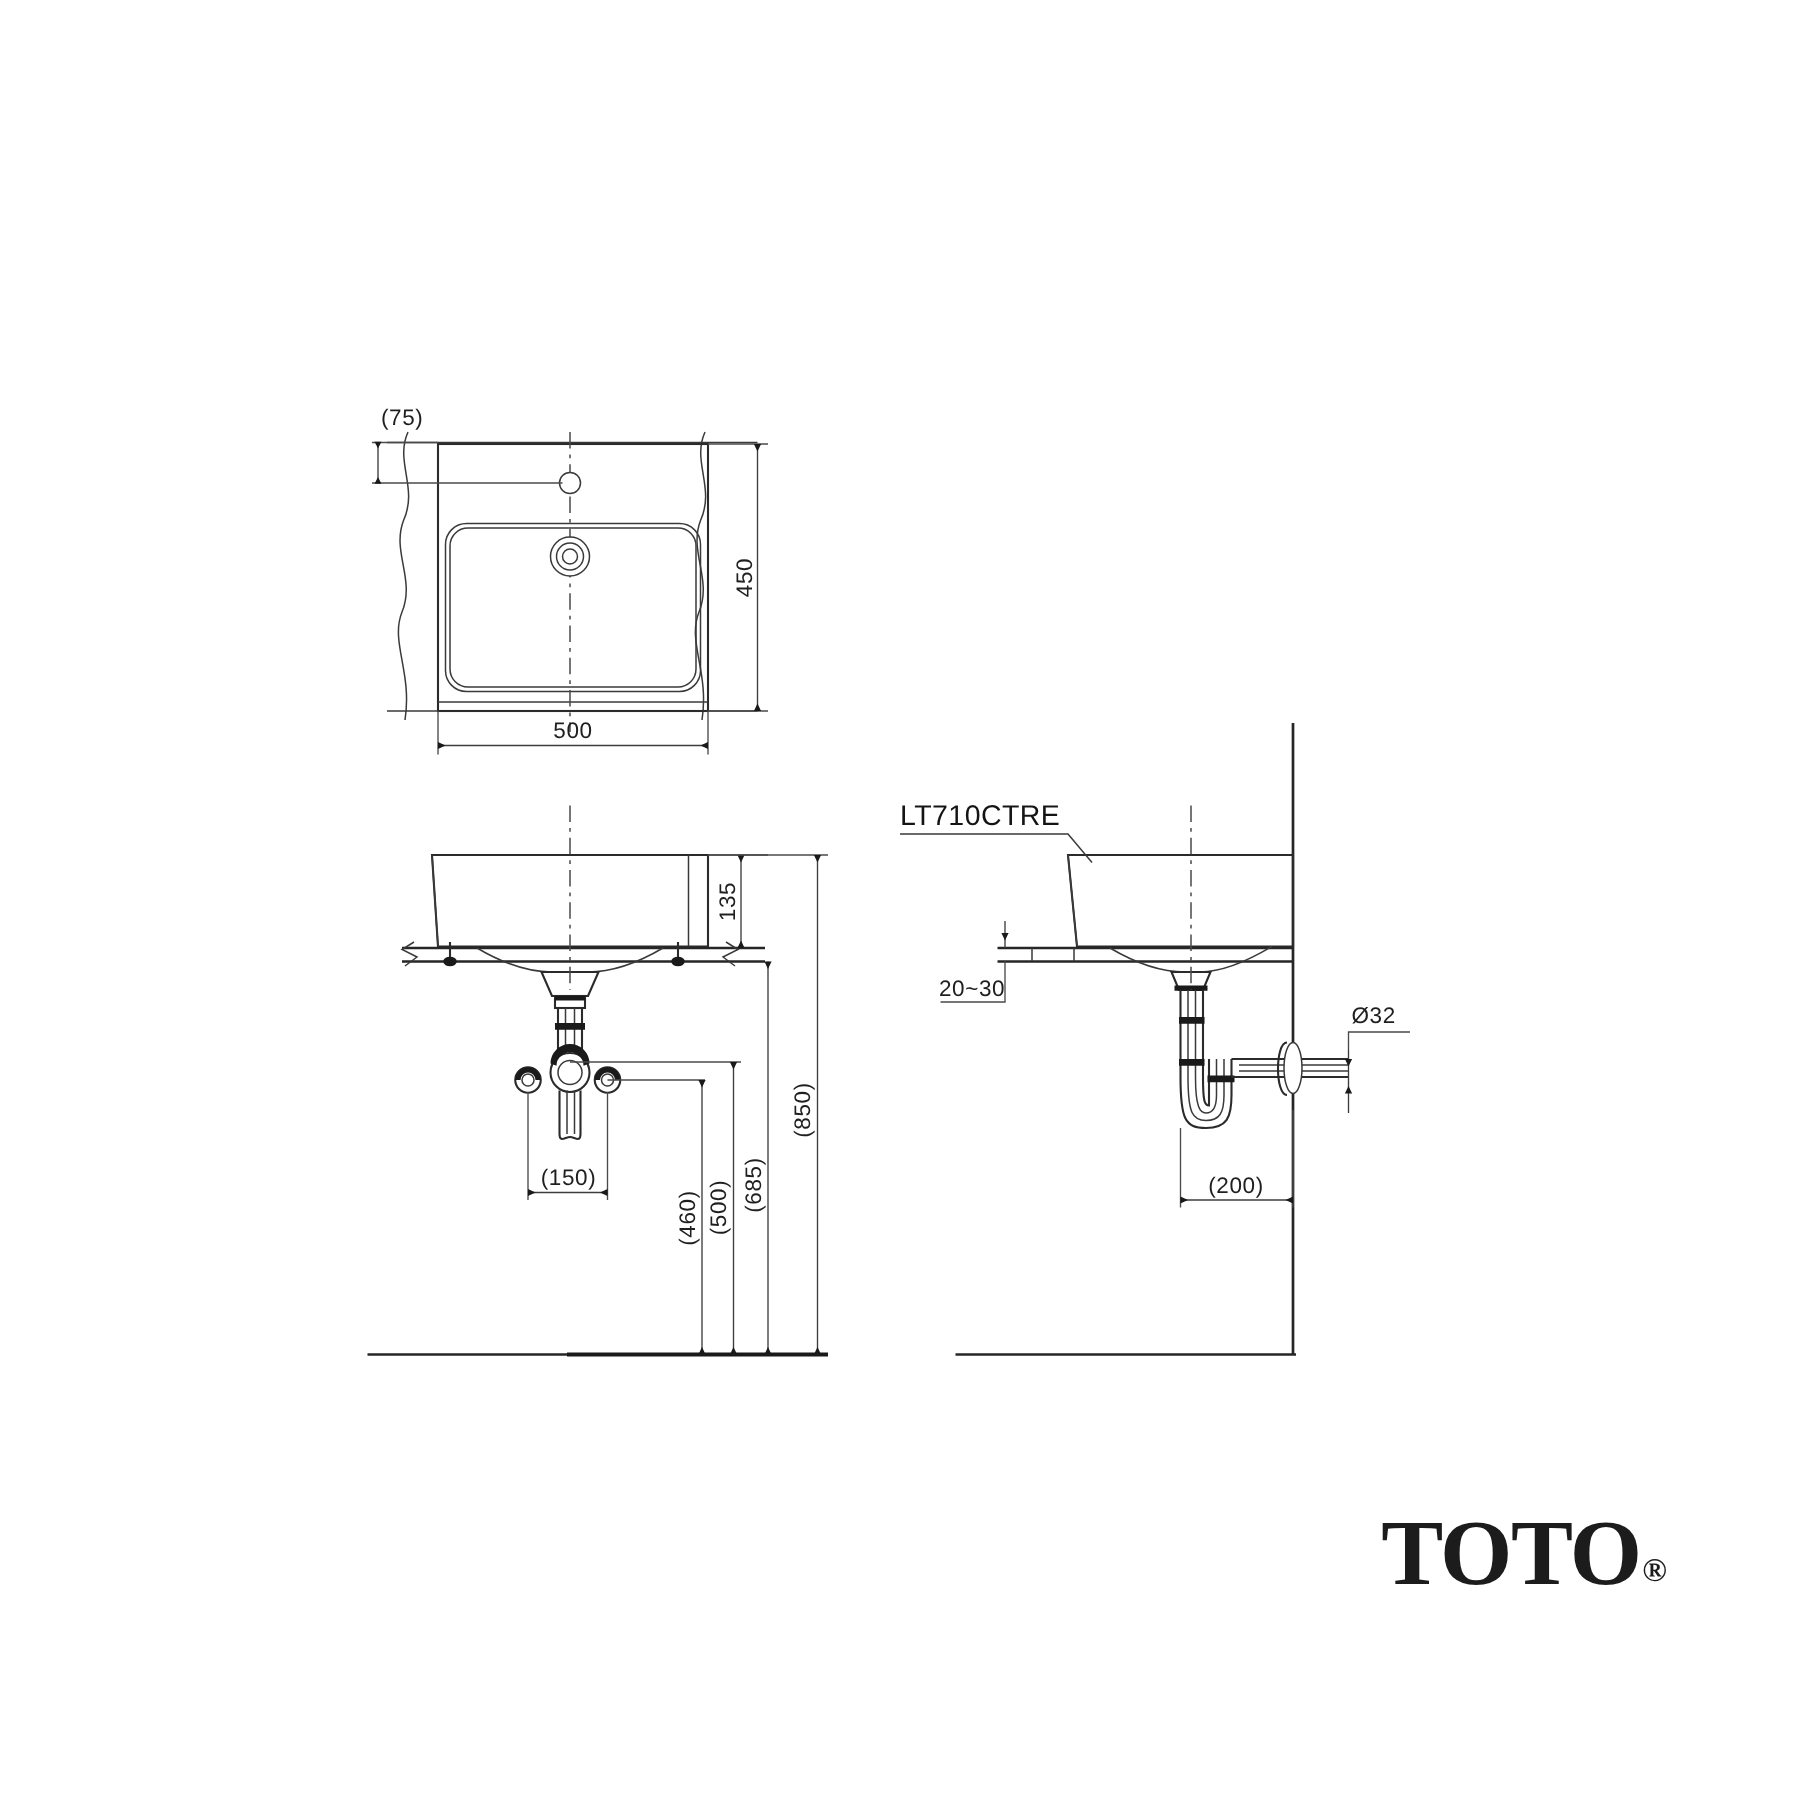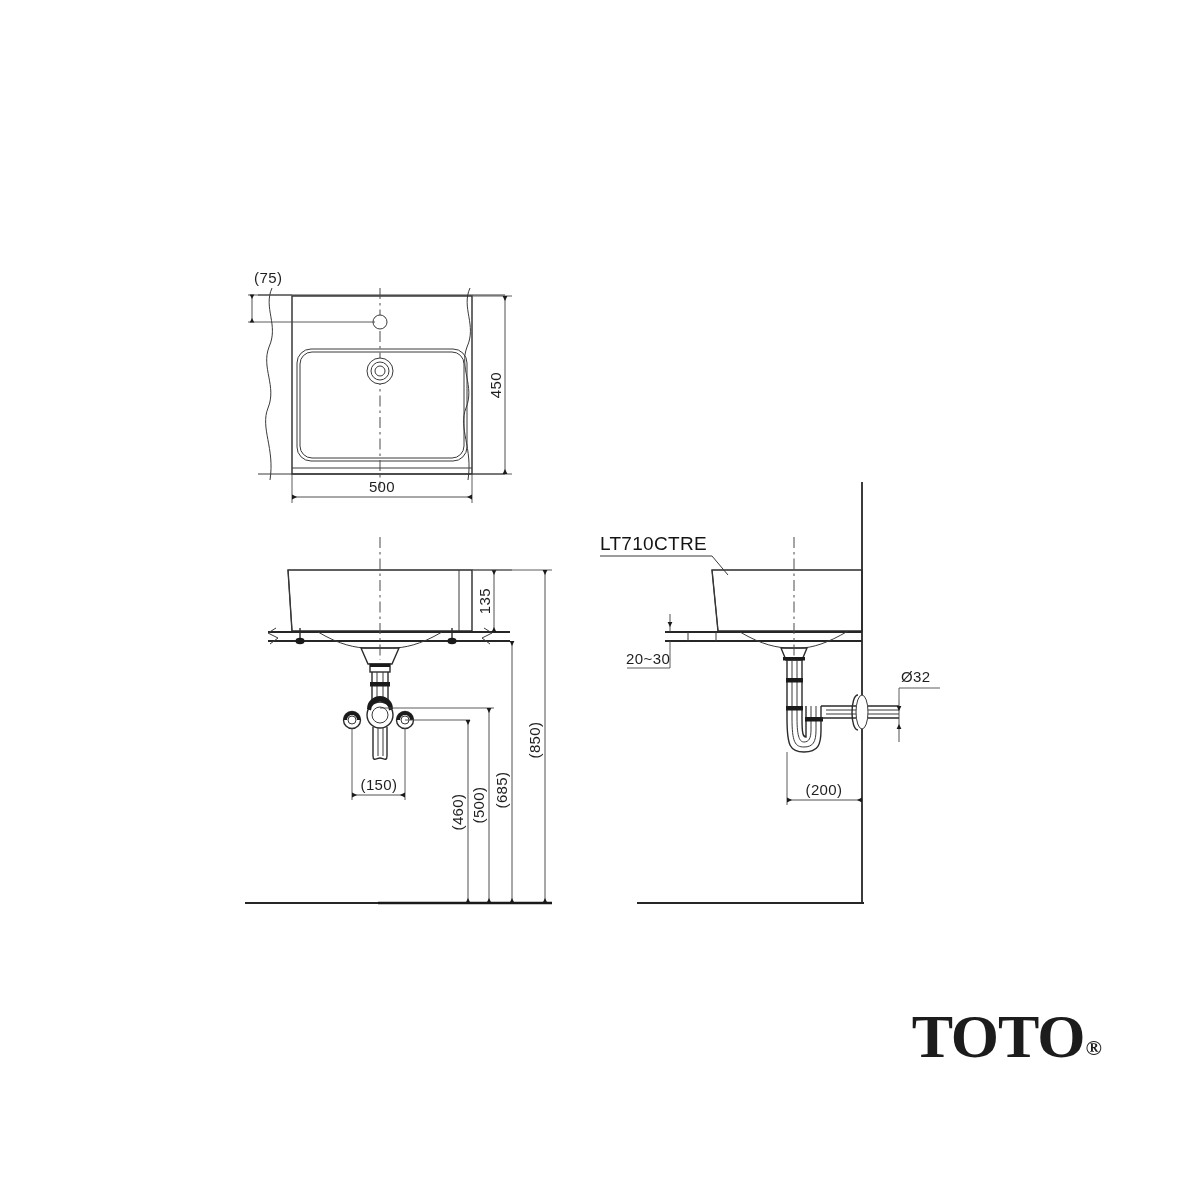--- a/index.html
+++ b/index.html
@@ -30,21 +30,21 @@
     display: block;
   }
   .brand-block {
     position: absolute;
     left: 930px;
     top: 1005px;
     width: 170px;
     height: 80px;
     display: flex;
     align-items: flex-start;
-    justify-content: flex-end;
+    justify-content: center;
   }
   .brand-wordmark {
     font-family: "Liberation Serif", serif;
     font-size: 62px;
     font-weight: bold;
     letter-spacing: -1px;
     color: #1c1c1c;
     line-height: 1;
     white-space: nowrap;
   }

